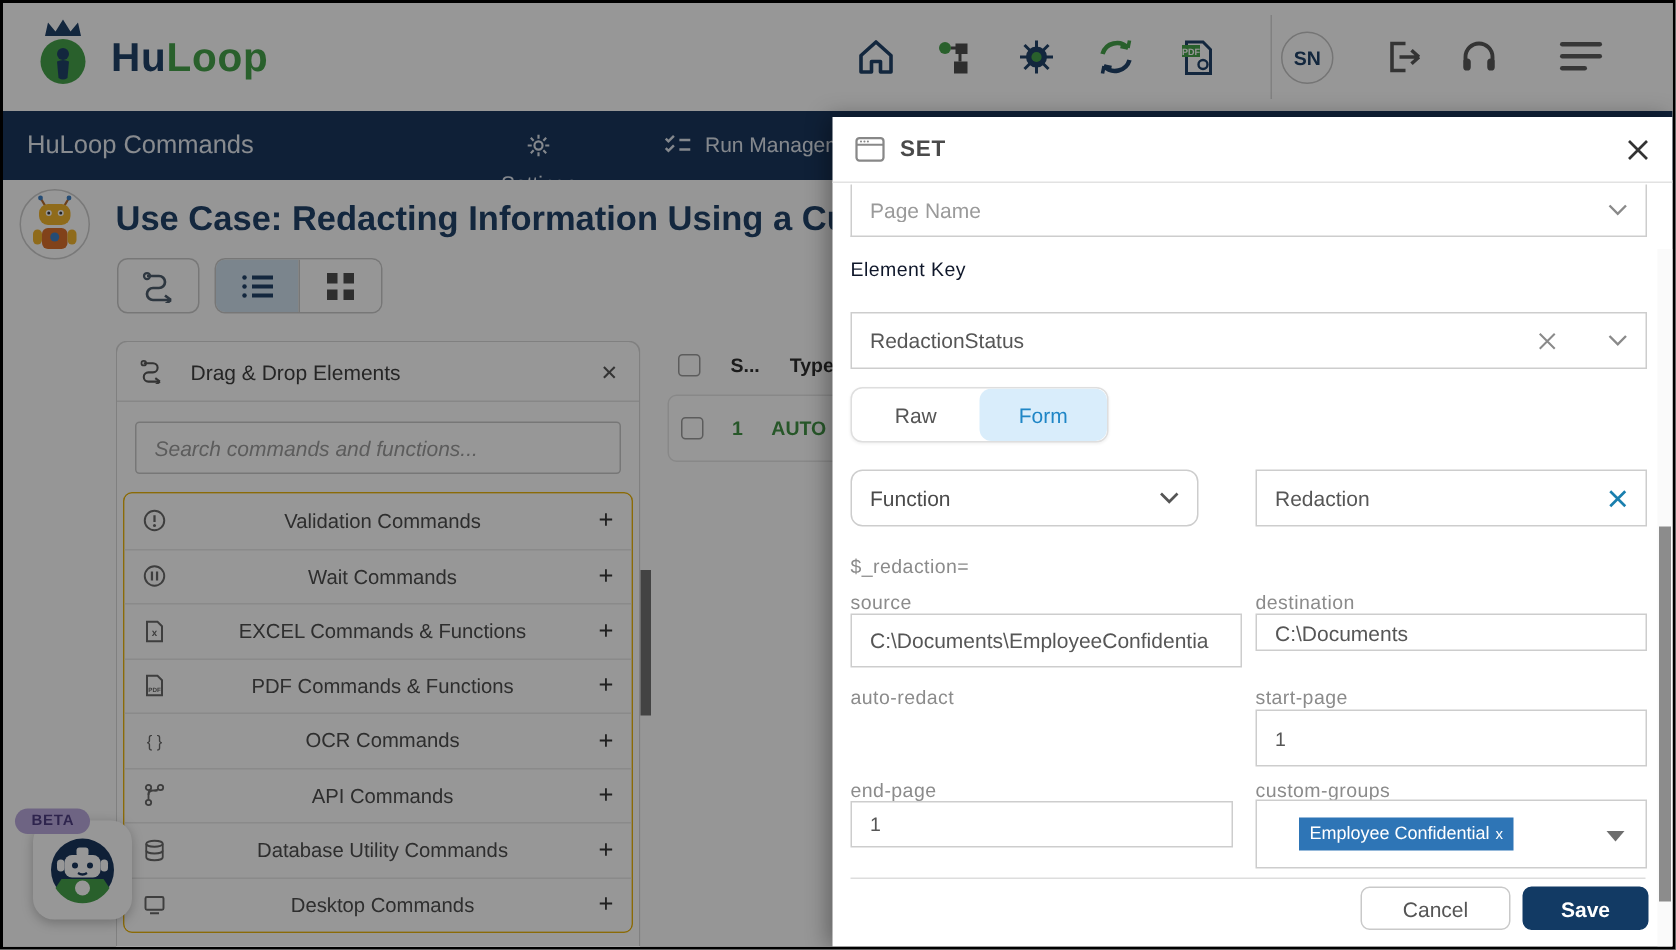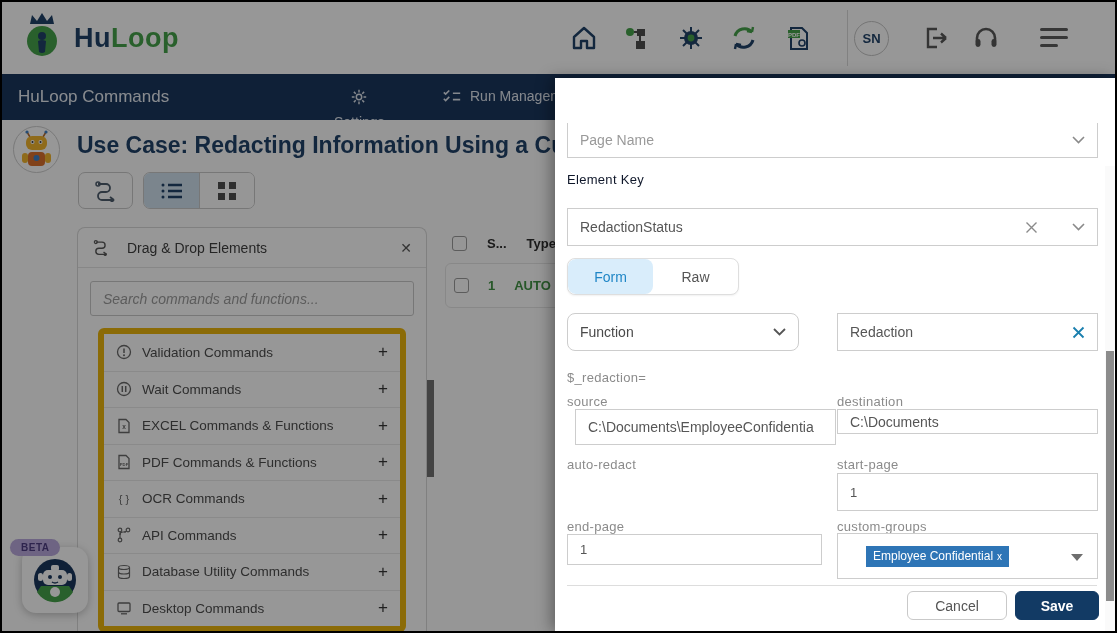--- a/index.html
+++ b/index.html
@@ -46,21 +46,21 @@
   .dd-panel{ position:absolute; left:75px; top:107px; width:350px; bottom:0;
       background:#fff; border:1px solid #d8d8d8; border-bottom:none; border-radius:8px 8px 0 0; }
   .dd-header{ height:40px; display:flex; align-items:center; padding:0 14px; gap:15px;
       border-bottom:1px solid #e4e4e4; }
   .dd-title{ font-size:14px; color:#3c3c3c; flex:1; }
   .dd-close{ font-size:14px; color:#555; cursor:pointer; }
   .dd-search{ margin:13px 12px 12px 12px; }
   .dd-search input{ width:100%; height:35px; border:1px solid #c9c9c9; border-radius:3px;
       padding:0 12px; font-size:14px; color:#555; font-family:inherit;font-style:italic; }
   .dd-search input::placeholder{ color:#9a9a9a; }
-  .dd-list{ margin:0 20px; border:6px solid #eab308; border-radius:6px; overflow:hidden; }
+  .dd-list{ margin:0 4px; border:1px solid #eab308; border-radius:6px; overflow:hidden;text-align:center; }
   .dd-row{ height:36.5px; display:flex; align-items:center; padding:0 12px; gap:10px;
       cursor:pointer; background:#fff;}
   .dd-row+.dd-row{ border-top:1px solid #e8e8e8; }
   .dd-label{ flex:1; font-size:13.5px; color:#4a4a4a; }
   .dd-plus{ font-size:17px; color:#333; }
   .dd-scrollthumb{ position:absolute; left:349px; top:152px; width:7px; height:97px;
       background:#6f6f6f; border-radius:0px; }
 
   
   .cb{ width:15px; height:15px; border:1.5px solid #9a9a9a; border-radius:3px;
@@ -399,20 +399,35 @@
         <circle cx="19" cy="21" r="2" fill="#16335a"></circle>
           <circle cx="29" cy="21" r="2" fill="#16335a"></circle>
         <path d="M21 26 Q24 28 27 26" stroke="#16335a" stroke-width="1.5" fill="none"></path>
       </svg>
     </div>
   </div>
 
   <div class="dim"></div>
 
   <section class="set-panel">
+    <div class="set-header">
+      <svg width="20" height="17" viewBox="0 0 20 17">
+          <rect x="1" y="1" width="18" height="15" rx="2" fill="none" stroke="#888" stroke-width="1.5"></rect>
+          <line x1="1" y1="5.5" x2="19" y2="5.5" stroke="#888" stroke-width="1.3"></line>
+          <circle cx="4" cy="3.3" r=".7" fill="#888"></circle>
+          <circle cx="6.3" cy="3.3" r=".7" fill="#888"></circle>
+          <circle cx="8.6" cy="3.3" r=".7" fill="#888"></circle>
+        </svg>
+      <span class="set-title">SET</span>
+      <span class="set-close">
+        <svg width="16" height="16" viewBox="0 0 16 16">
+            <path d="M2 2 L14 14 M14 2 L2 14" stroke="#333" stroke-width="1.8"></path>
+          </svg>
+      </span>
+    </div>
 
     <div class="set-body">
 
       <div class="fld" style="left:12px; top:1px; width:531px; height:35px; border-top:none;">
         <input type="text" placeholder="Page Name" style="">
         <span class="chev">
           <svg width="13" height="8" viewBox="0 0 13 8">
               <path d="M1 1 L6.5 6.5 L12 1" fill="none" stroke="#8a8a8a" stroke-width="1.6"></path>
             </svg>
         </span>
@@ -427,22 +442,22 @@
             </svg>
         </span>
         <span class="chev">
           <svg width="13" height="8" viewBox="0 0 13 8">
               <path d="M1 1 L6.5 6.5 L12 1" fill="none" stroke="#8a8a8a" stroke-width="1.6"></path>
             </svg>
         </span>
       </div>
 
       <div class="tab-group">
+        <div class="tab-cell">Raw</div>
         <div class="tab-cell active">Form</div>
-        <div class="tab-cell">Raw</div>
       </div>
 
       <div class="fld rounded" style="left:12px; top:191px; width:232px; height:38px;">
         <span class="grow" style="color:#4a4a4a">Function</span>
         <span class="chev">
           <svg width="13" height="8" viewBox="0 0 13 8">
               <path d="M1 1 L6.5 6.5 L12 1" fill="none" stroke="#555" stroke-width="1.8"></path>
             </svg>
         </span>
       </div>
@@ -451,21 +466,21 @@
         <span class="blue-x">
           <svg width="13" height="13" viewBox="0 0 13 13">
               <path d="M1.5 1.5 L11.5 11.5 M11.5 1.5 L1.5 11.5" stroke="#1a7fae" stroke-width="1.8"></path>
             </svg>
         </span>
       </div>
 
       <span class="lbl" style="left:12px; top:248px;">$_redaction=</span>
 
       <span class="lbl" style="left:12px; top:272px;">source</span>
-      <div class="fld" style="left:20px; top:287px; width:261px; height:36px;">
+      <div class="fld" style="left:12px; top:287px; width:261px; height:36px;">
         <input type="text" value="C:\Documents\EmployeeConfidentia" style="">
       </div>
       <span class="lbl" style="left:282px; top:272px;">destination</span>
       <div class="fld" style="left:282px; top:287px; width:261px; height:25px;">
         <input type="text" value="C:\Documents" style="">
       </div>
 
       <span class="lbl" style="left:12px; top:335px;">auto-redact</span>
       <span class="lbl" style="left:282px; top:335px;">start-page</span>
       <div class="fld" style="left:282px; top:351px; width:261px; height:38px;">

